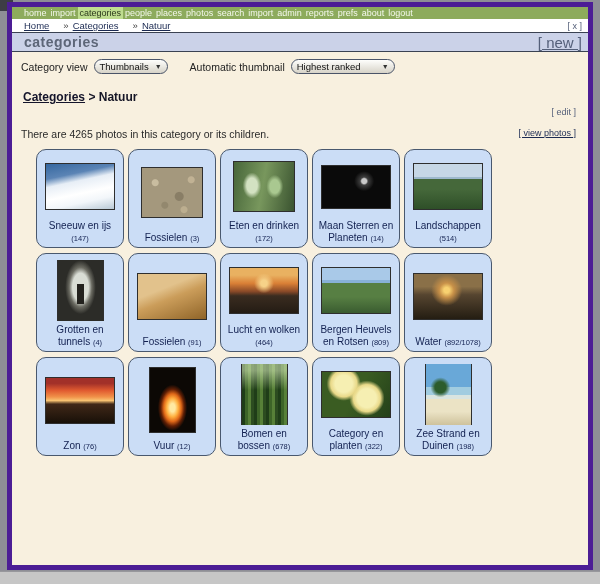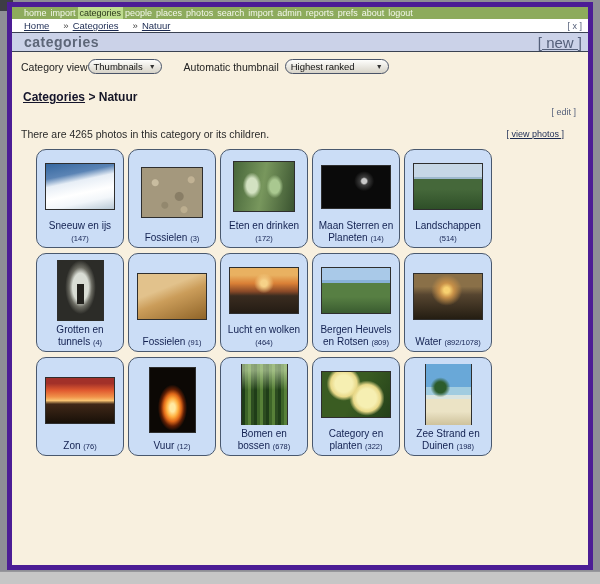--- a/index.html
+++ b/index.html
@@ -23,31 +23,31 @@
 
   
   .titlebar { height:19px; background:#cbd2e8; border-bottom:1px solid #3a4252; display:flex; align-items:center; padding:0 6px 0 12px; }
   .titlebar .title { font-size:14px; font-weight:bold; color:#5d6678; letter-spacing:0.5px; }
   .titlebar .newlink { margin-left:auto; font-size:15px; color:#55607a; cursor:pointer;text-decoration:underline; }
 
   
   .content { flex:1; background:#f8f0df; position:relative; overflow:hidden; }
 
   .controls { margin:7px 10px 0 9px; display:flex; align-items:center; font-size:10.5px; color:#222; }
-  .ctl-label { }
+  .ctl-label { margin-right:6px; }
   .ctl-label2 { margin-left:22px; margin-right:6px; }
   .selectbox { display:inline-flex; align-items:center; justify-content:space-between; border:1px solid #4a5468; border-radius:8px; background:linear-gradient(#fefefc,#d7d3c8); font-size:9.5px; color:#111; padding:1px 5px; min-width:70px; cursor:pointer; }
   .selectbox.wide { min-width:104px; }
   .selectbox .arrow { font-size:7px; color:#333; margin-left:6px; }
 
   .pathrow { margin:16px 10px 0 11px; font-size:12px; font-weight:bold; color:#161626; }
   .pathrow .parent-link { color:#14142a; text-decoration:underline; cursor:pointer; }
   .editrow { margin:3px 12px 0 0; text-align:right; font-size:9px; color:#55607a; }
   .editrow span { cursor:pointer; }
-  .summaryrow { margin:11px 24px 0 9px; display:flex; justify-content:space-between; align-items:center; font-size:10.5px; color:#2a2a2a; }
+  .summaryrow { margin:11px 12px 0 9px; display:flex; justify-content:space-between; align-items:flex-start; font-size:10.5px; color:#2a2a2a; }
   .summaryrow .viewphotos { font-size:9px; color:#1b2a52; text-decoration:underline; cursor:pointer; }
 
   
   .grid { margin:9px 0 0 24px; display:grid; grid-template-columns:repeat(5, 88px); gap:5px 4px; }
   .card { width:88px; height:99px; background:#cbddf6; border:1px solid #49586e; border-radius:10px; display:flex; flex-direction:column; align-items:center; padding:6px 3px 4px 3px; cursor:pointer; }
   .thumbwrap { flex:1; display:flex; align-items:center; justify-content:center; width:100%; overflow:hidden; }
   .thumb { border:1px solid #2e2e2e; }
   .cardlabel { text-align:center; font-size:10px; line-height:1.12; color:#122050; margin-top:3px; }
   .ccount { font-size:7.5px; color:#122050; }
 

